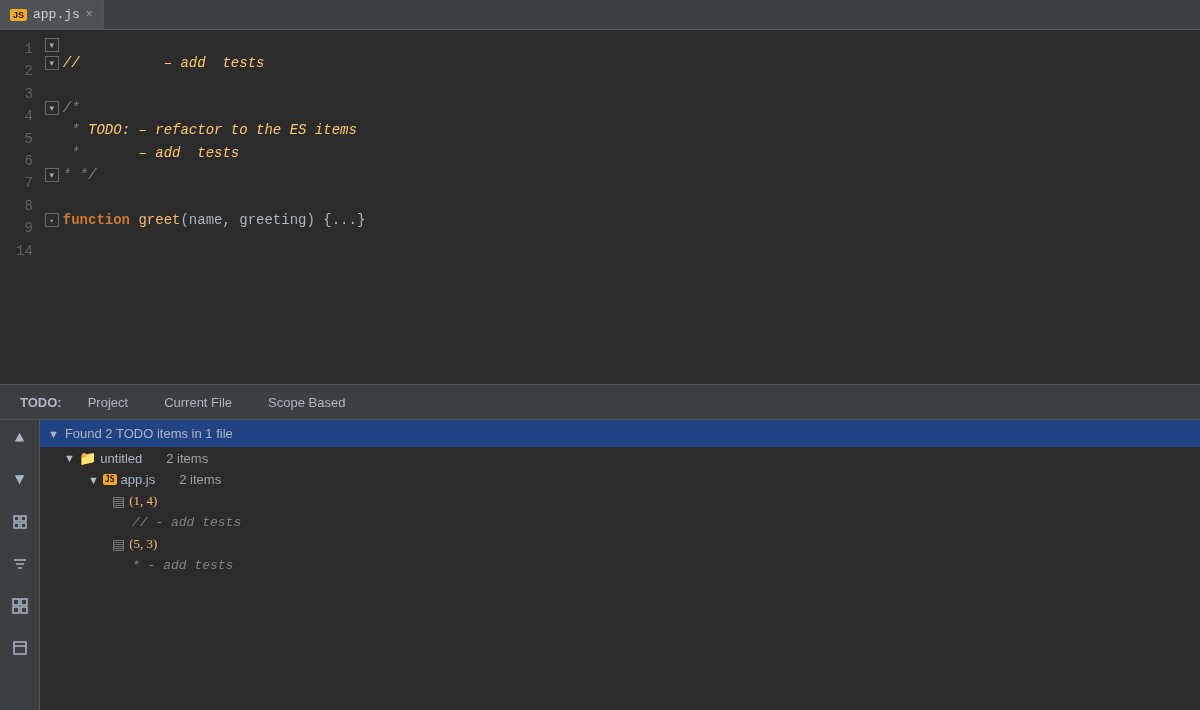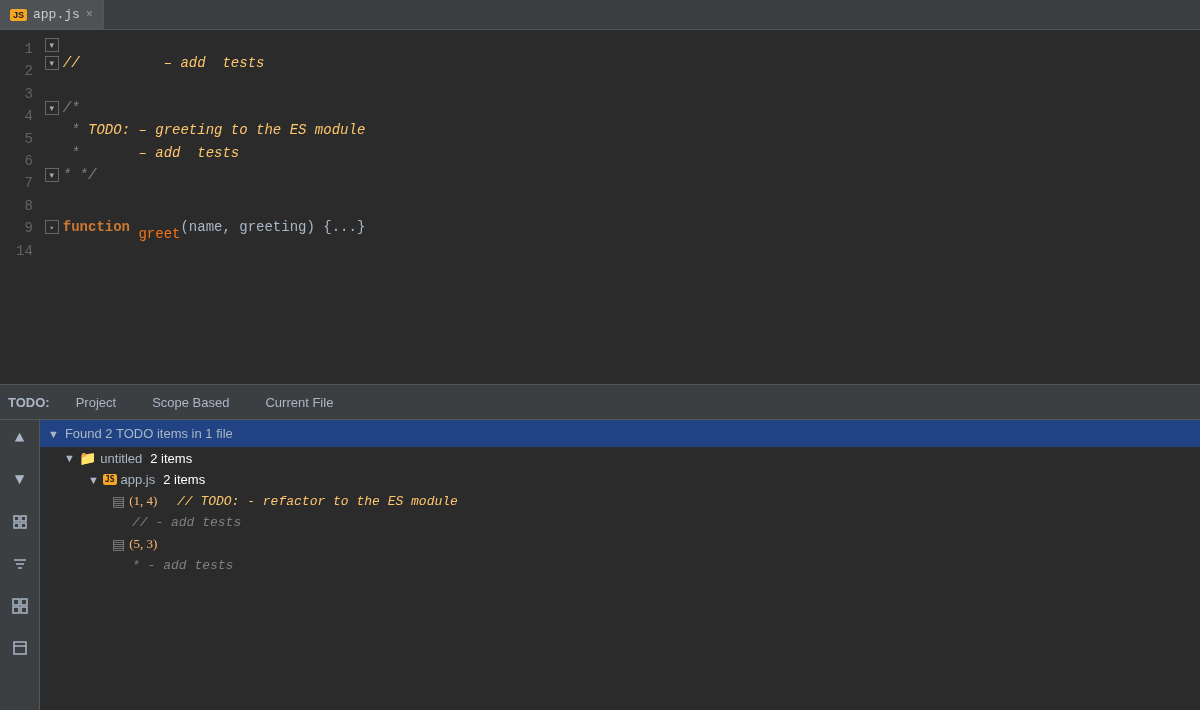--- a/index.html
+++ b/index.html
@@ -106,33 +106,33 @@
     .no-fold {
       display: inline-block;
       width: 18px;
       flex-shrink: 0;
     }
 
     
     .c-comment { color: #808080; font-style: italic; }
     .c-todo { color: #ffc66d; font-style: italic; }
     .c-keyword { color: #cc7832; font-weight: bold; }
-    .c-func { color: #f97316; margin-top: 14px; }
+    .c-func { color: #fdba74; }
     .c-params { color: #a9b7c6; }
     .c-brace { color: #a9b7c6; }
 
     
     .todo-tabs-bar {
       background: #3c3f41;
       border-top: 1px solid #555;
       border-bottom: 1px solid #555;
       display: flex;
       align-items: center;
       height: 36px;
-      padding-left: 8px;
+      padding-left: 20px;
       flex-shrink: 0;
       gap: 0;
     }
 
     .todo-label {
       color: #a9b7c6;
       font-family: Arial, sans-serif;
       font-size: 13px;
       font-weight: bold;
       margin-right: 8px;
@@ -229,22 +229,22 @@
       padding: 1px 2px;
       border-radius: 2px;
       font-family: monospace;
     }
     .todo-item-icon {
       color: #888;
       font-size: 14px;
     }
 
     .item-count {
-      color: #ffffff;
-      margin-left: 4px;
+      color: #a3a3a3;
+      margin-left: 20px;
     }
 
     .todo-text {
       color: #ffc66d;
       font-style: italic;
       font-family: 'Courier New', Courier, monospace;
       font-size: 13px;
     }
 
     .todo-text-comment {
@@ -304,21 +304,21 @@
         <span>&nbsp;</span>
       </div>
 
       <div class="code-line">
         <span class="fold-icon">▾</span>
         <span class="c-comment">/*</span>
       </div>
 
       <div class="code-line">
         <span class="no-fold">&nbsp;</span>
-        <span class="c-comment"> * </span><span class="c-todo">TODO: – greeting to the ES module</span>
+        <span class="c-comment"> * </span><span class="c-todo">TODO: – refactor to the ES items</span>
       </div>
 
       <div class="code-line">
         <span class="no-fold">&nbsp;</span>
         <span class="c-comment"> *       </span><span class="c-todo">– add  tests</span>
       </div>
 
       <div class="code-line">
         <span class="fold-icon">▾</span>
         <span class="c-comment">* */</span>
@@ -341,22 +341,22 @@
         <span class="no-fold">&nbsp;</span>
         <span>&nbsp;</span>
       </div>
     </div>
   </div>
 </div>
 
 <div class="todo-tabs-bar">
   <span class="todo-label">TODO:</span>
   <div class="todo-tab">Project</div>
+  <div class="todo-tab">Current File</div>
   <div class="todo-tab">Scope Based</div>
-  <div class="todo-tab">Current File</div>
 </div>
 
 <div class="bottom-panel">
 
   <div class="left-toolbar">
     <div class="toolbar-btn" title="Scroll Up">▲</div>
     <div class="toolbar-btn" title="Scroll Down">▼</div>
     <div class="toolbar-btn" title="Expand">
       <svg width="16" height="16" viewBox="0 0 16 16" fill="#a9b7c6">
         <rect x="2" y="2" width="5" height="5" fill="none" stroke="#a9b7c6" stroke-width="1.5"></rect>
@@ -405,21 +405,20 @@
     <div class="tree-item indent-2">
       <span class="tree-chevron">▼</span>
       <span class="js-file-icon">JS</span>
       <span class="item-label">app.js</span>
       <span class="item-count">2 items</span>
     </div>
 
     <div class="tree-item indent-3">
       <span class="todo-item-icon">▤</span>
       <span class="coord">(1, 4)</span>
-      <span class="todo-text">&nbsp; // TODO: - refactor to the ES module</span>
     </div>
     <div class="tree-item indent-4">
       <span class="todo-text-comment">//          - add  tests</span>
     </div>
 
     <div class="tree-item indent-3">
       <span class="todo-item-icon">▤</span>
       <span class="coord">(5, 3)</span>
     </div>
     <div class="tree-item indent-4">

